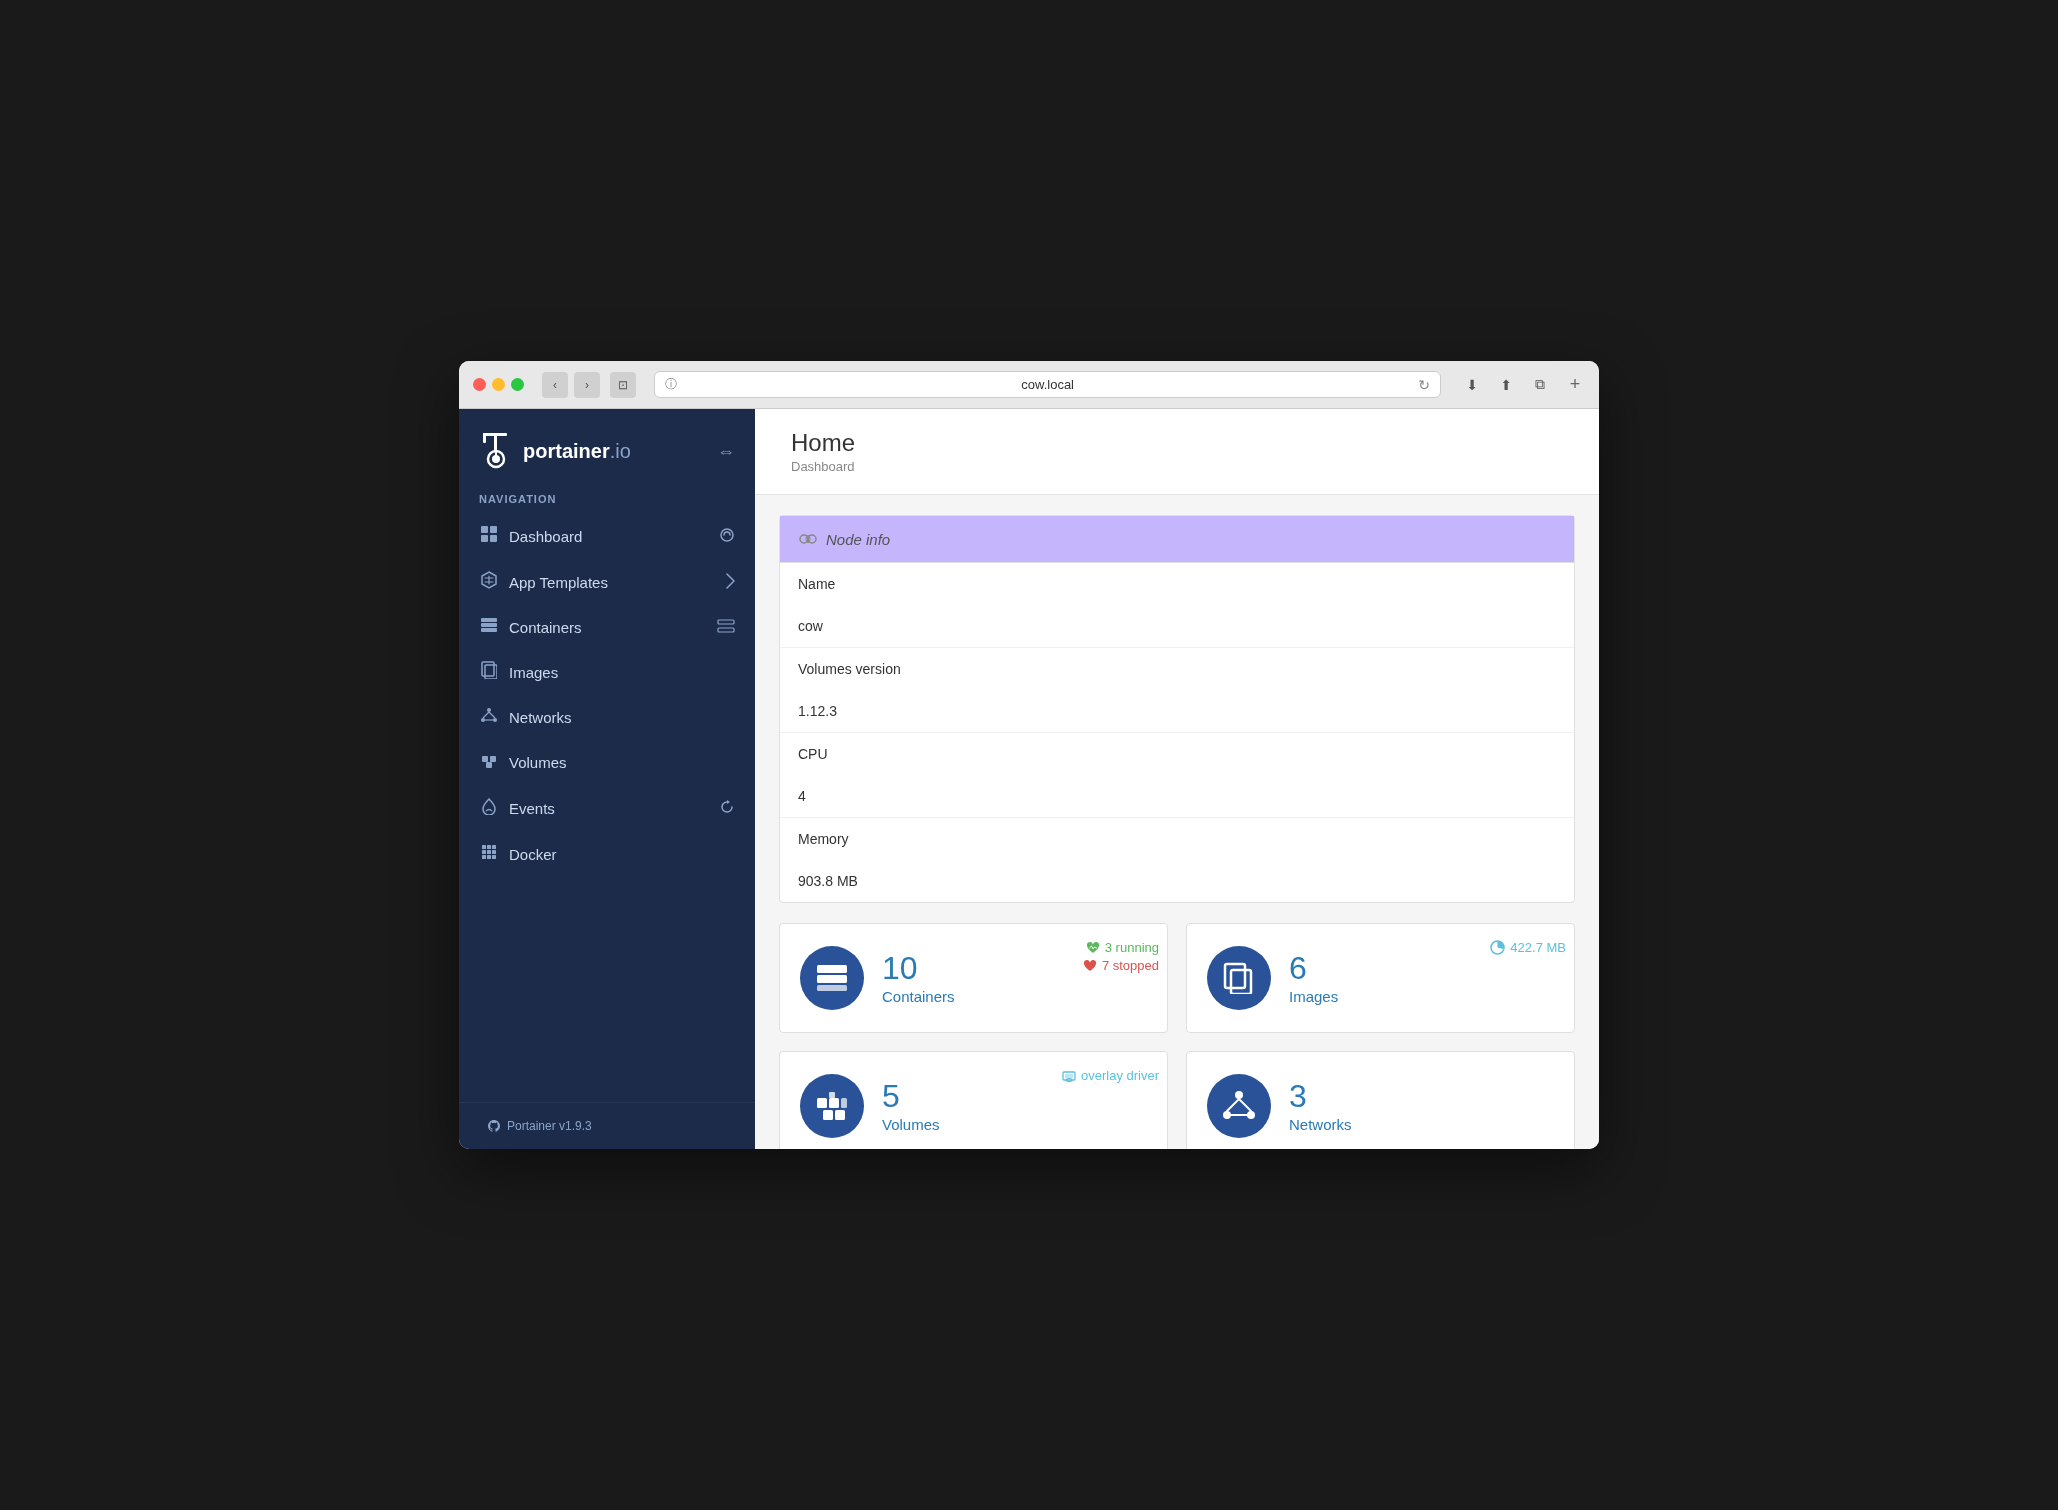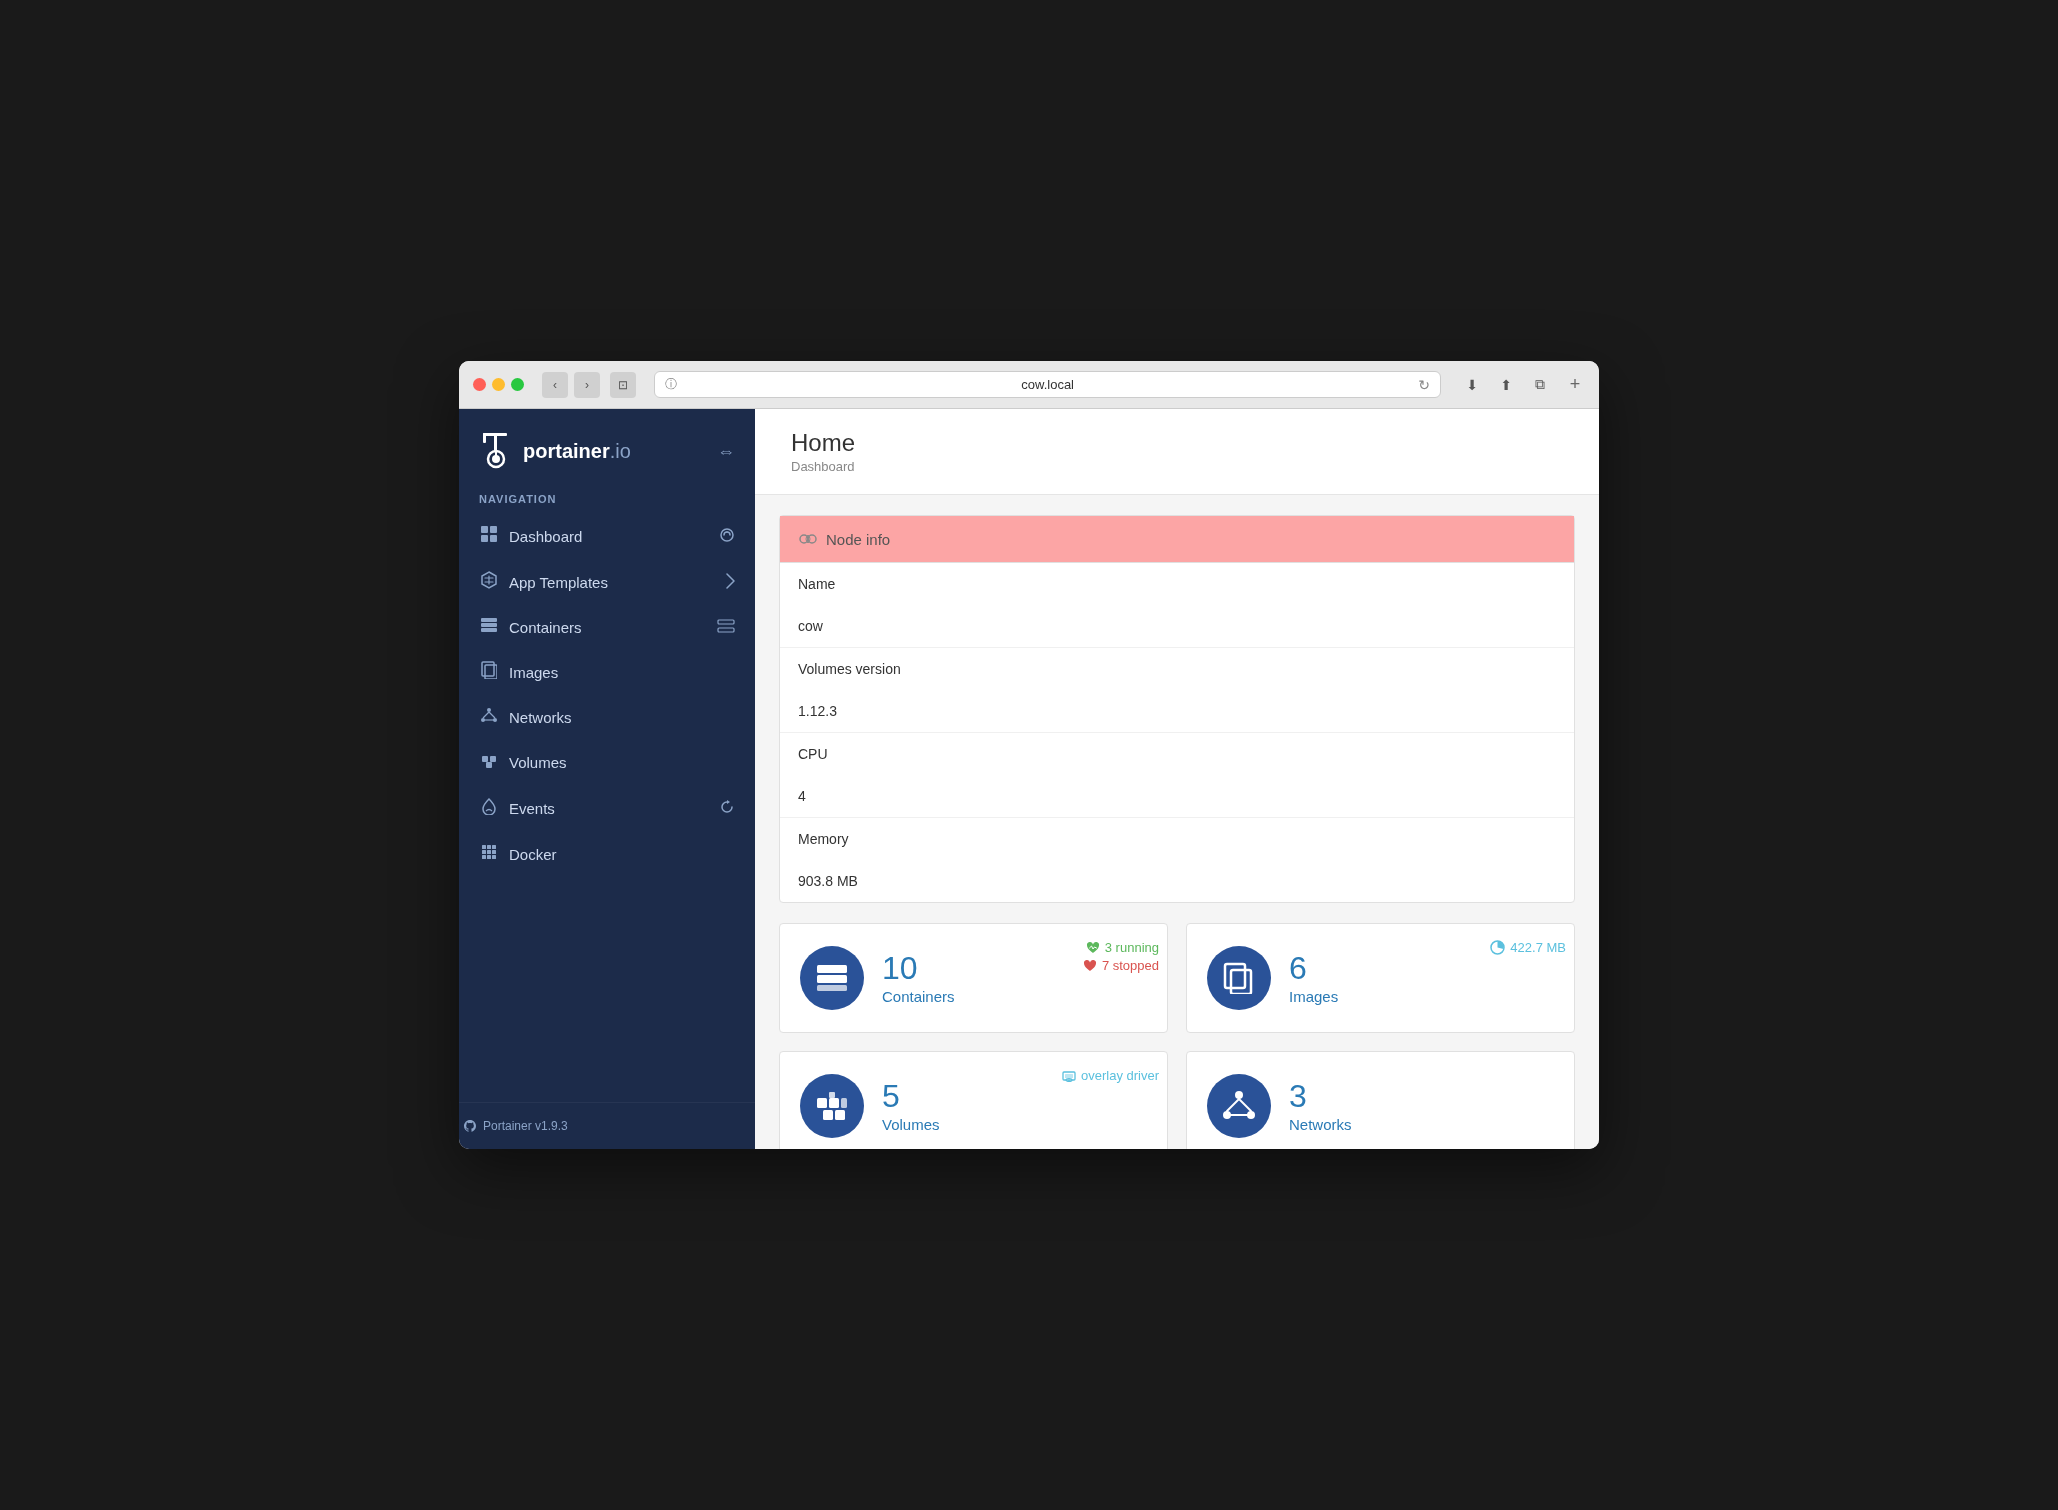--- a/index.html
+++ b/index.html
@@ -210,21 +210,21 @@
       width: 20px;
       text-align: center;
     }
 
     .nav-right-icon {
       color: #8ba3c7;
       font-size: 14px;
     }
 
     .sidebar-footer {
-      padding: 16px 4px;
+      padding: 16px 28px;
       color: #8ba3c7;
       font-size: 12px;
       display: flex;
       align-items: center;
       gap: 6px;
       border-top: 1px solid rgba(255,255,255,0.05);
     }
 
     
     .main-content {
@@ -258,27 +258,28 @@
     
     .panel {
       background: white;
       border: 1px solid #e0e0e0;
       border-radius: 4px;
       margin-bottom: 20px;
     }
 
     .panel-header {
       padding: 14px 18px;
-      background: #fca5a5;
+      background: #c4b5fd;
       border-bottom: 1px solid #e0e0e0;
       display: flex;
       align-items: center;
       gap: 8px;
       font-size: 15px;
       color: #555;
+      font-style: italic;
     }
 
     .info-table {
       width: 100%;
     }
 
     .info-row {
       display: flex;
       border-bottom: 1px solid #f0f0f0;
       flex-direction: column;

